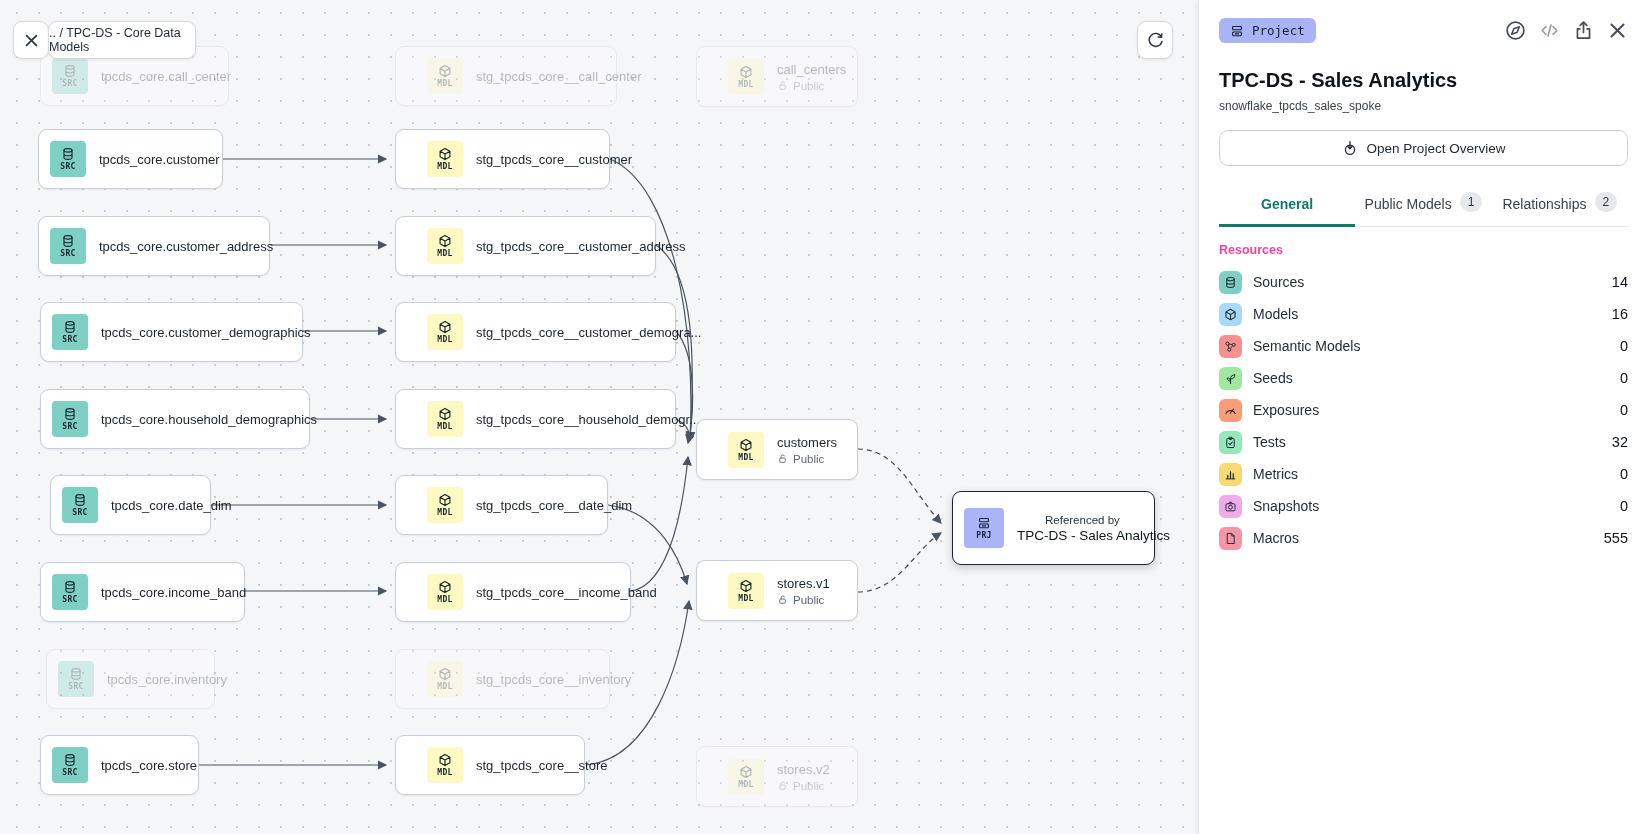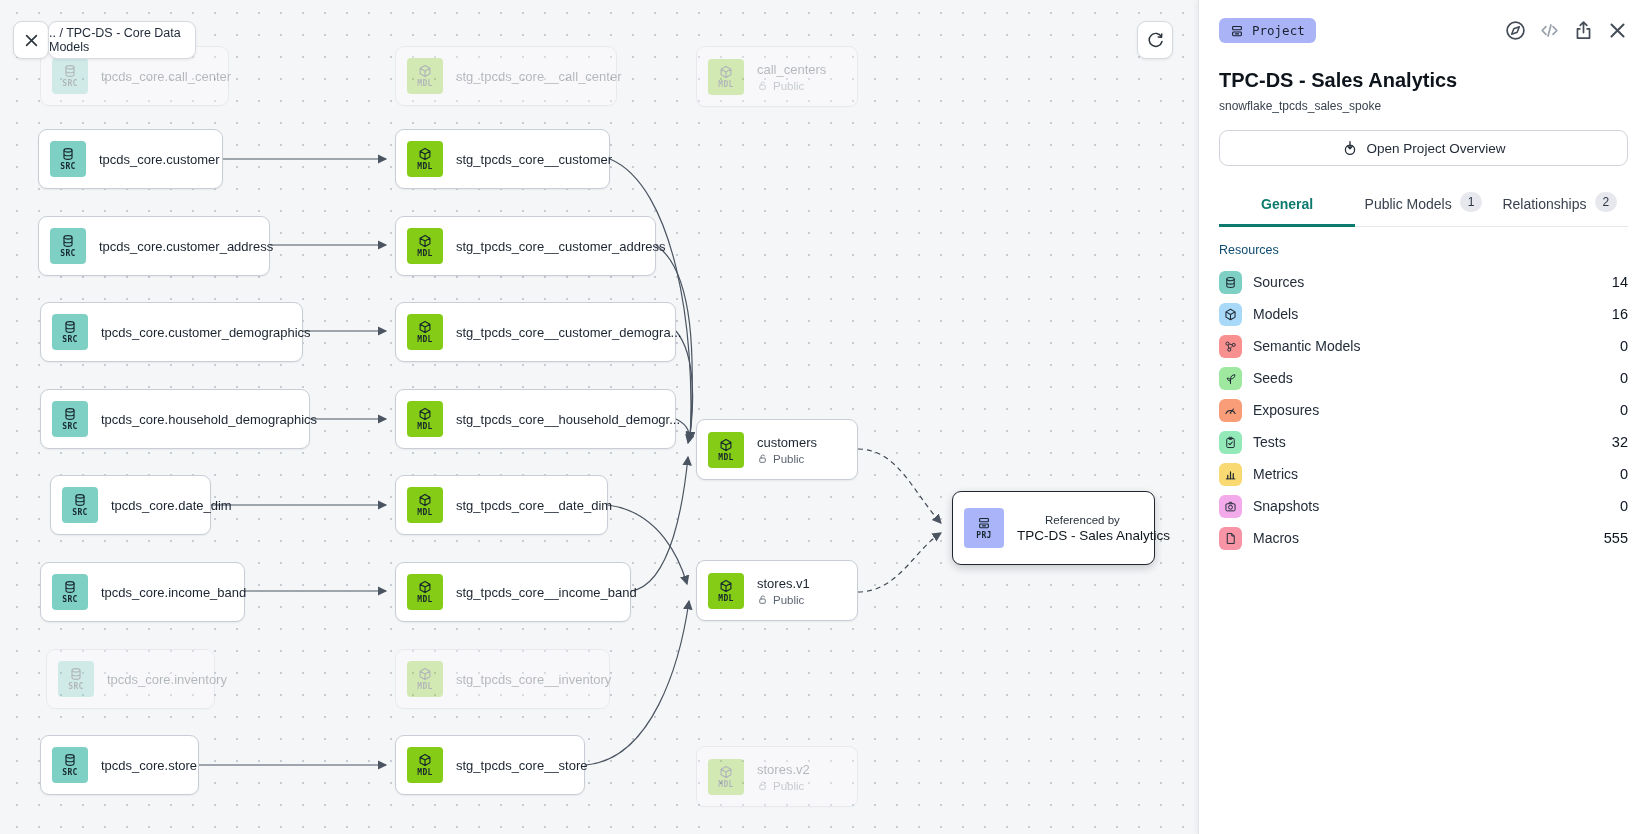--- a/index.html
+++ b/index.html
@@ -17,21 +17,21 @@
     border:1px solid #c9ced6; border-radius:9px; display:flex; align-items:center;
     gap:13px; padding:0 16px 0 11px; box-shadow:0 1px 2px rgba(16,24,40,.06); cursor:pointer; }
   .node.pub { height:61px; }
   .node.faded { opacity:.3; }
   .nicon { width:36px; height:36px; border-radius:4px; display:flex; flex-direction:column;
     align-items:center; justify-content:center; color:#17272e; flex:0 0 auto; }
   .nicon svg { width:14px; height:14px; }
   .nicon em { font-family:"DejaVu Sans Mono",monospace; font-style:normal; font-weight:700;
     font-size:8px; letter-spacing:.4px; margin-top:1px; }
   .ic-src { background:#7ed0c5; }
-  .ic-mdl { background:#84cc16; }
+  .ic-mdl { background:#fef9c3;margin-left:20px; }
   .ic-prj { background:#aab4f8; width:40px; height:40px; }
   .nlabel { font-size:13px; color:#1b2430; white-space:nowrap; }
   .ncol { display:flex; flex-direction:column; justify-content:center; }
   .pub-row { display:flex; align-items:center; gap:5px; color:#5c6572; font-size:11.5px; margin-top:3px; }
   .pub-row svg { width:11px; height:11px; }
   .prj-node { border:1.8px solid #20262e; box-shadow:0 3px 8px rgba(10,20,30,.2); }
   .prj-cap { font-size:11.5px; color:#2a323d;padding-left:28px; }
   .prj-name { font-size:13.5px; color:#10161d; margin-top:2px; white-space:nowrap; }
 
   
@@ -64,21 +64,21 @@
     border:1px solid #cfd4da; border-radius:9px; display:flex; align-items:center;
     justify-content:center; gap:9px; font-size:13.5px; color:#232c38; cursor:pointer; }
   .overview-btn svg { width:16px; height:16px; }
   .tabs { display:flex; margin-top:22px; border-bottom:1px solid #e6e8ec; }
   .tab { flex:1; display:flex; justify-content:center; align-items:flex-end; gap:8px;
     padding:4px 0 12px; font-size:14px; color:#39424e; cursor:pointer;
     border-bottom:3px solid transparent; margin-bottom:-1px; }
   .tab.active { color:#0d7a6e; font-weight:700; border-bottom-color:#0d7a6e; }
   .cnt { background:#e6e8ed; border-radius:10px; padding:0 8px; font-size:12px;
     color:#2b3440; height:20px; line-height:20px; font-weight:400; }
-  .res-header { margin-top:16px; font-size:12.5px; font-weight:400; color:#0c4a6e; }
+  .res-header { margin-top:16px; font-size:12.5px; font-weight:700; color:#ec4899; }
   .res-list { margin-top:9px; }
   .res-row { display:flex; align-items:center; height:32px; gap:11px; cursor:pointer; }
   .res-icon { width:23px; height:23px; border-radius:6px; display:flex; align-items:center;
     justify-content:center; color:#1f2a33; flex:0 0 auto; }
   .res-icon svg { width:13px; height:13px; }
   .res-name { font-size:14px; color:#232d3a; flex:1; }
   .res-val { font-size:14.5px; color:#0d1520; }
   .defs { position:absolute; width:0; height:0; overflow:hidden; }
 </style>
 </head>

